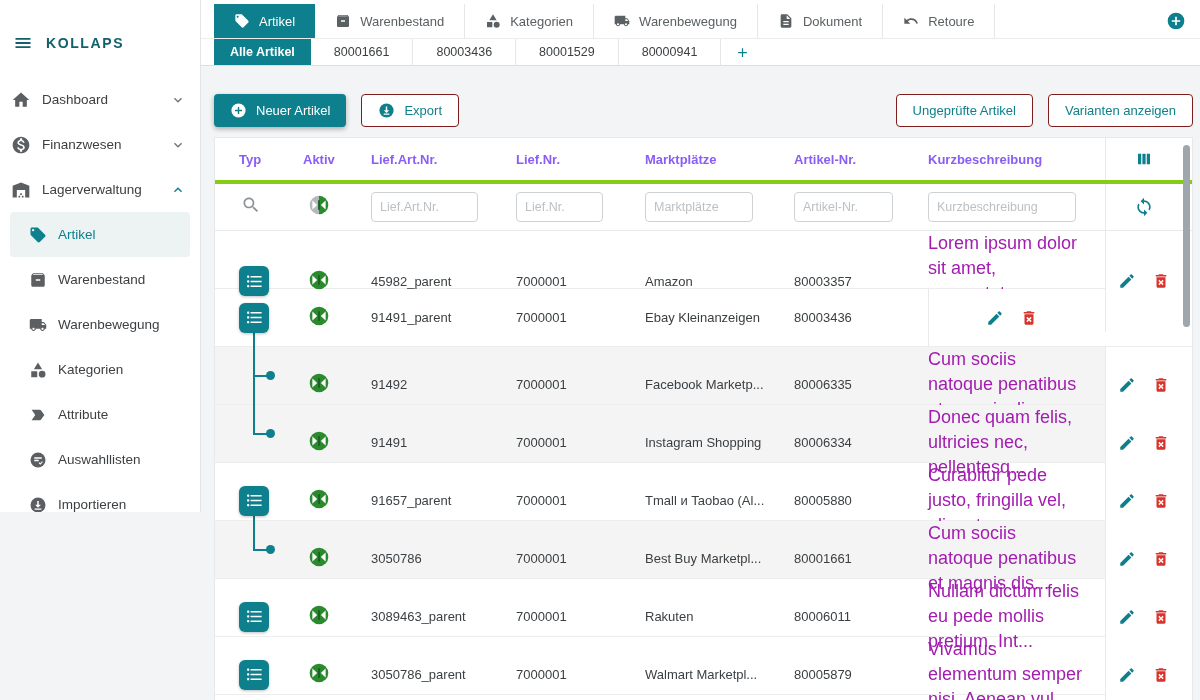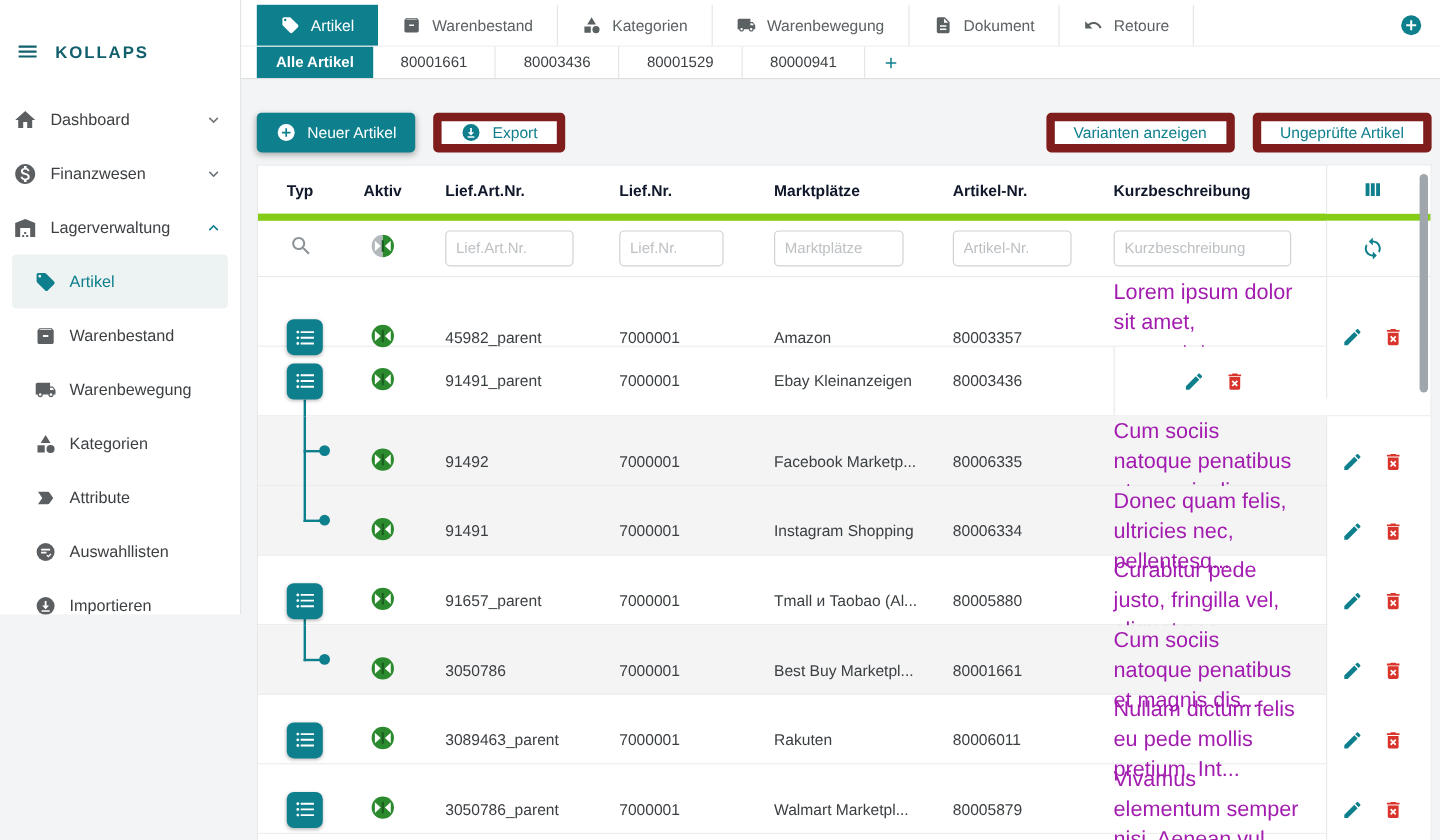--- a/index.html
+++ b/index.html
@@ -38,27 +38,27 @@
   .tabbar2 { background:#fff; display:flex; align-items:stretch; height:27px; padding:0 14px 0 13px; border-bottom:1px solid #dcdfe0; }
   .tab2 { display:flex; align-items:center; padding:0 23px; font-size:12.5px; color:#3d4043; border-right:1px solid #e7e7e7; cursor:pointer; white-space:nowrap; }
   .tab2.active { background:#0E7F8C; color:#fff; font-weight:700; padding:0 16px; border-right:none; }
   .tab2-plus { display:flex; align-items:center; padding:0 14px; color:#0E7F8C; cursor:pointer; }
   .tab2-plus .icon { width:15px; height:15px; }
 
   .toolbar { display:flex; align-items:center; gap:15px; padding:28px 7px 0 13px; }
   .btn { height:33px; border-radius:4px; font-size:13px; font-family:inherit; display:inline-flex; align-items:center; gap:9px; padding:0 16px; cursor:pointer; white-space:nowrap; }
   .btn .icon { width:17px; height:17px; }
   .btn-primary { background:#0E7F8C; color:#fff; border:none; box-shadow:0 2px 5px rgba(0,0,0,.30); }
-  .btn-outline { background:#fff; color:#0E7F8C; border:7px solid #7f1d1d; }
+  .btn-outline { background:#fff; color:#0E7F8C; border:1px solid #7f1d1d; }
   .toolbar-right { margin-left:auto; display:flex; gap:15px; }
 
   
   .table-card { position:relative; flex:1; margin:10px 7px 0 13px; background:#fff; border:1px solid #e6e8e9; border-bottom:none; }
   .trow { display:grid; grid-template-columns:64px 68px 145px 129px 149px 134px 177px auto; align-items:center; padding-left:24px; position:relative; }
-  .thead { height:46px; border-bottom:6px solid #84cc16; font-size:13px; font-weight:700; color:#0f172a; }
+  .thead { height:46px; border-bottom:4px solid #84cc16; font-size:13px; font-weight:700; color:#8b5cf6; }
   .tfilter { height:47px; border-bottom:1px solid #e7e9ea; }
   .trow.data { height:58px; border-bottom:1px solid #ededee; font-size:13px; color:#3a3f42; }
   .trow.data.gray { background:#f4f4f5; }
   .cell { padding-right:10px; }
   .cell.kurz { font-size:18px; line-height:1.4; color:#a21caf; padding-right:20px; }
   .cell-actions { align-self:stretch; display:flex; align-items:center; justify-content:center; gap:16px; border-left:1px solid #e7e9ea; background:#fff; padding-right:10px; }
   .cell-actions .icon { cursor:pointer; }
   .col-icon { width:18px; height:18px; color:#0E7F8C; }
   .sync-icon { width:20px; height:20px; color:#0E7F8C; }
   .edit-icon { width:18px; height:18px; color:#0E7F8C; }
@@ -344,24 +344,24 @@
         <span class="icon" id="ic-export" style="color:#0E7F8C;">
             <svg viewBox="0 0 24 24">
               <circle cx="12" cy="12" r="10" fill="currentColor"></circle>
               <path fill="#fff" d="M11 6.5h2v5h2.8L12 15.4 8.2 11.5H11zM8 16.4h8v1.7H8z"></path>
             </svg>
           </span>
         <span>Export</span>
       </button>
       <div class="toolbar-right">
         <button class="btn btn-outline">
-          <span>Varianten anzeigen</span>
+          <span>Ungeprüfte Artikel</span>
         </button>
         <button class="btn btn-outline">
-          <span>Ungeprüfte Artikel</span>
+          <span>Varianten anzeigen</span>
         </button>
       </div>
     </div>
 
     <div class="table-card">
       <div class="trow thead" id="thead">
           <div class="cell">Typ</div>
           <div class="cell">Aktiv</div>
           <div class="cell">Lief.Art.Nr.</div>
           <div class="cell">Lief.Nr.</div>

